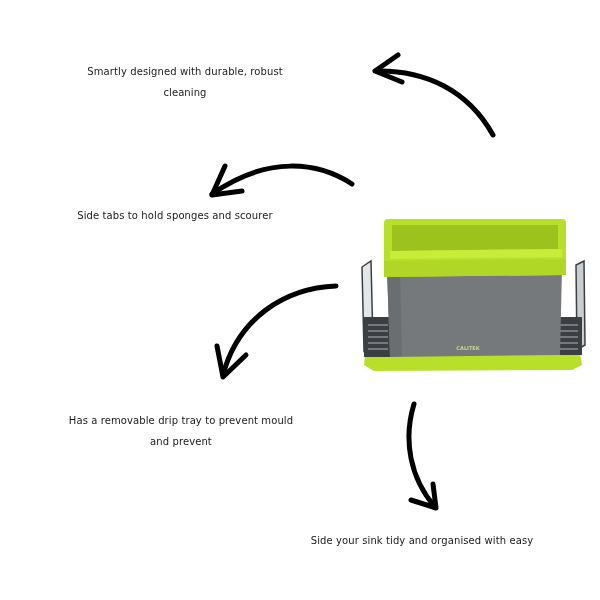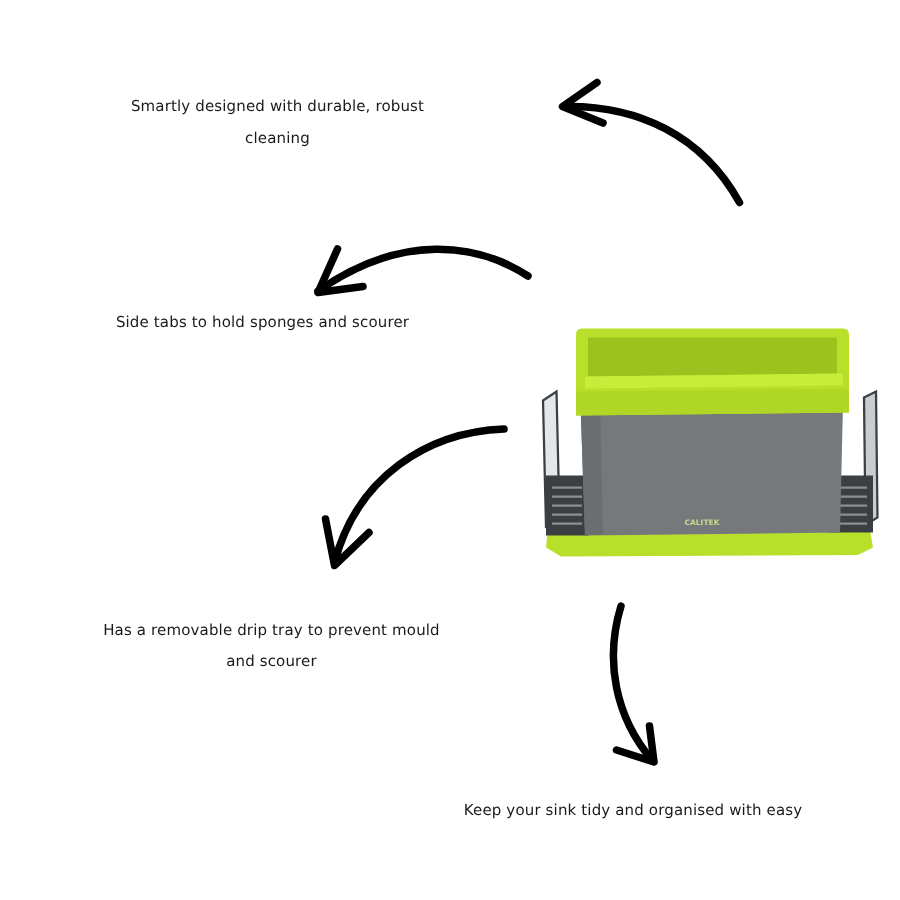--- a/index.html
+++ b/index.html
@@ -27,24 +27,24 @@
 
 <p class="caption" id="cap1">
   <span>Smartly designed with durable, robust</span>
   <span>cleaning</span>
 </p>
 <p class="caption" id="cap2">
   <span>Side tabs to hold sponges and scourer</span>
 </p>
 <p class="caption" id="cap3">
   <span>Has a removable drip tray to prevent mould</span>
-  <span>and scourer</span>
+  <span>and prevent</span>
 </p>
 <p class="caption" id="cap4">
-  <span>Keep your sink tidy and organised with easy</span>
+  <span>Side your sink tidy and organised with easy</span>
 </p>
 
 <svg class="arrows" width="600" height="600" viewBox="0 0 600 600">
   <g fill="none" stroke="#000" stroke-width="5" stroke-linecap="round" stroke-linejoin="round">
     <g>
       <path d="M493,135 C468,90 425,70 376,71"></path>
       <path d="M398,55 L375,71 L402,82"></path>
     </g>
     <g>
       <path d="M352,184 C318,162 268,155 212,194"></path>

